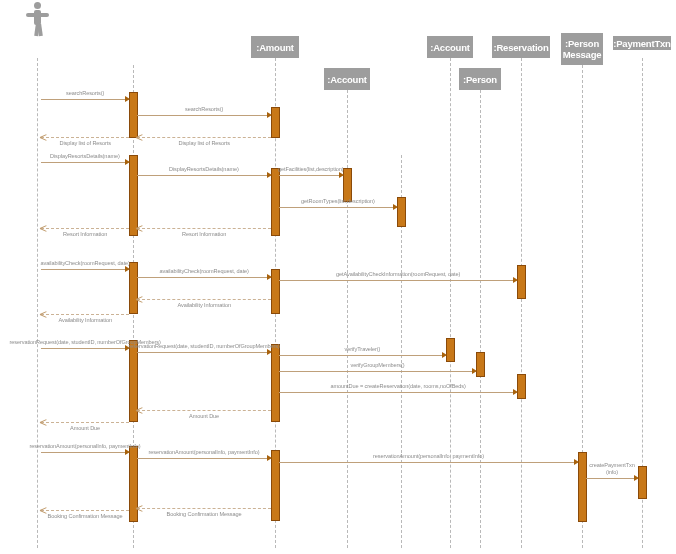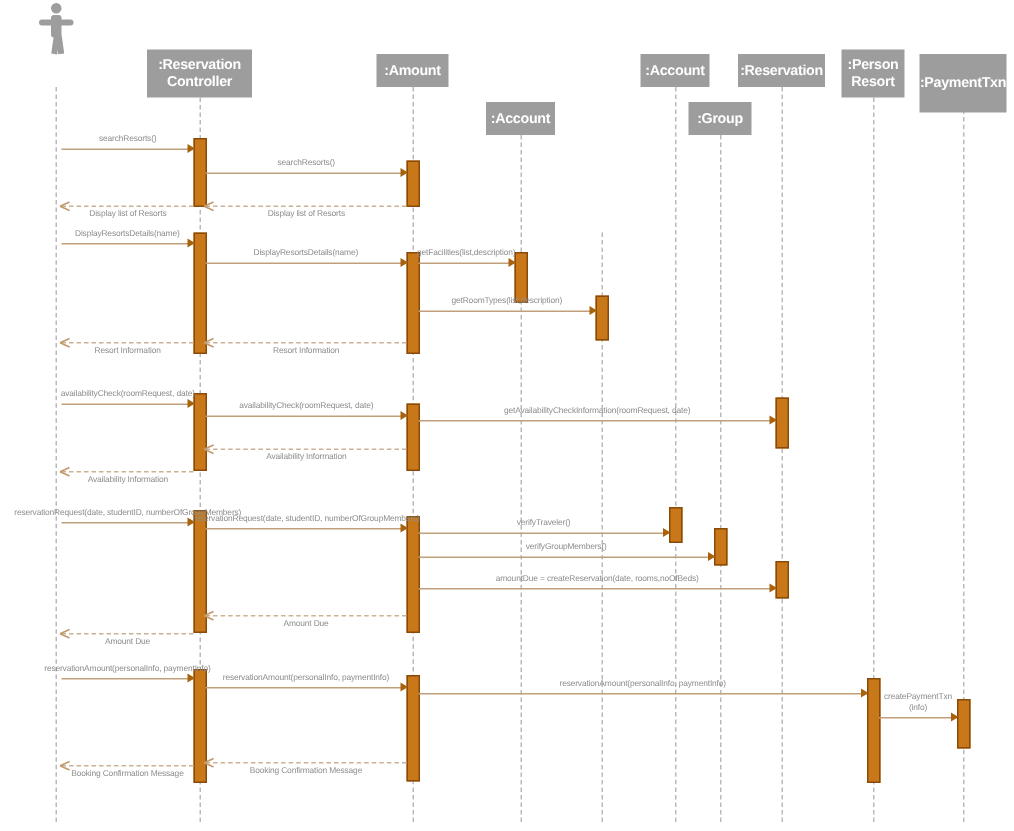--- a/index.html
+++ b/index.html
@@ -145,37 +145,34 @@
     <div class="msg-line dashed" style="left: 41px; top: 510px; width: 88px;"></div>
     <div class="arrow-open-l" style="left: 40px; top: 506.8px;"></div>
     <div class="msg-label" style="left: 47.5px; top: 513px;">Booking Confirmation Message</div>
     <div class="actor" style="left: 26px; top: 2px; width: 23px; height: 33px;">
       <div class="head"></div>
       <div class="body"></div>
       <div class="arms"></div>
       <div class="legl"></div>
       <div class="legr"></div>
     </div>
-    <div class="obj-box" style="left: 98px; top: 33px; width: 70px; height: 32px;">
-      <span>:Reservation Controller</span>
-    </div>
     <div class="obj-box" style="left: 251px; top: 36px; width: 48px; height: 22px;">
       <span>:Amount</span>
     </div>
     <div class="obj-box" style="left: 324px; top: 68px; width: 46px; height: 22px;">
       <span>:Account</span>
     </div>
     <div class="obj-box" style="left: 427px; top: 36px; width: 46px; height: 22px;">
       <span>:Account</span>
     </div>
     <div class="obj-box" style="left: 459px; top: 68px; width: 42px; height: 22px;">
-      <span>:Group</span>
+      <span>:Person</span>
     </div>
     <div class="obj-box" style="left: 492px; top: 36px; width: 58px; height: 22px;">
       <span>:Reservation</span>
     </div>
     <div class="obj-box" style="left: 561px; top: 33px; width: 42px; height: 32px;">
-      <span>:Person Resort</span>
+      <span>:Person Message</span>
     </div>
-    <div class="obj-box" style="left: 613px; top: 36px; width: 58px; height: 39px; text-align: center;">
+    <div class="obj-box" style="left: 613px; top: 36px; width: 58px; height: 14px; text-align: center;">
       <span>:PaymentTxn</span>
     </div>
   </div>
 
 </body></html>

